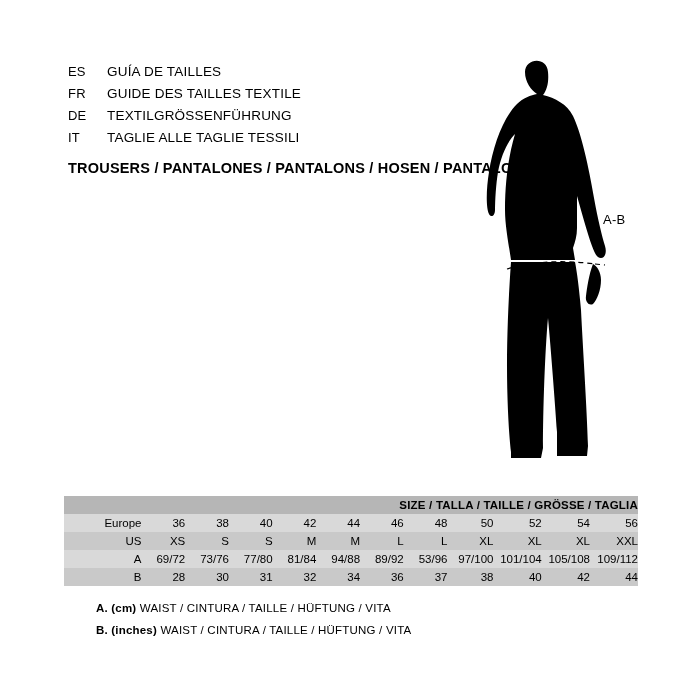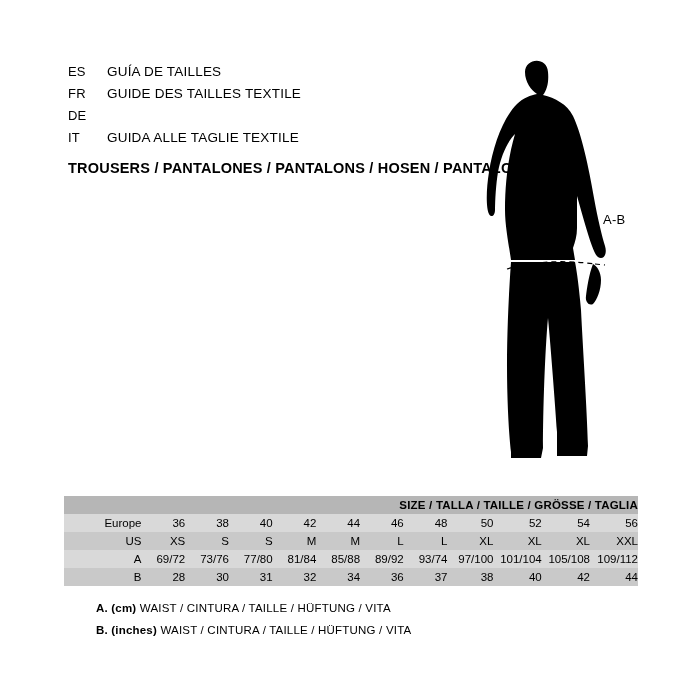--- a/index.html
+++ b/index.html
@@ -135,24 +135,25 @@
     <div class="lang-row">
       <span class="lang-code">ES</span>
       <span class="lang-title">GUÍA DE TAILLES</span>
     </div>
     <div class="lang-row">
       <span class="lang-code">FR</span>
       <span class="lang-title">GUIDE DES TAILLES TEXTILE</span>
     </div>
     <div class="lang-row">
       <span class="lang-code">DE</span>
+      <span class="lang-title">TEXTILGRÖSSENFÜHRUNG</span>
     </div>
     <div class="lang-row">
       <span class="lang-code">IT</span>
-      <span class="lang-title">GUIDA ALLE TAGLIE TEXTILE</span>
+      <span class="lang-title">TAGLIE ALLE TAGLIE TESSILI</span>
     </div>
   </div>
 
   <div class="garment-title">TROUSERS / PANTALONES / PANTALONS / HOSEN / PANTALONI</div>
 
   <div class="figure-wrap">
     <svg width="200" height="410" viewBox="0 0 200 410">
       <path fill="#000000" d="
         M 70 22
         C 70 8, 92 6, 93 22
@@ -238,23 +239,23 @@
       <td class="val">XL</td>
       <td class="val">XL</td>
       <td class="val">XXL</td>
     </tr>
     <tr class="row-c">
       <td class="label-col">A</td>
       <td class="val">69/72</td>
       <td class="val">73/76</td>
       <td class="val">77/80</td>
       <td class="val">81/84</td>
-      <td class="val">85/88</td>
+      <td class="val">94/88</td>
       <td class="val">89/92</td>
-      <td class="val">93/74</td>
+      <td class="val">53/96</td>
       <td class="val">97/100</td>
       <td class="val">101/104</td>
       <td class="val">105/108</td>
       <td class="val">109/112</td>
     </tr>
     <tr class="row-d">
       <td class="label-col">B</td>
       <td class="val">28</td>
       <td class="val">30</td>
       <td class="val">31</td>

